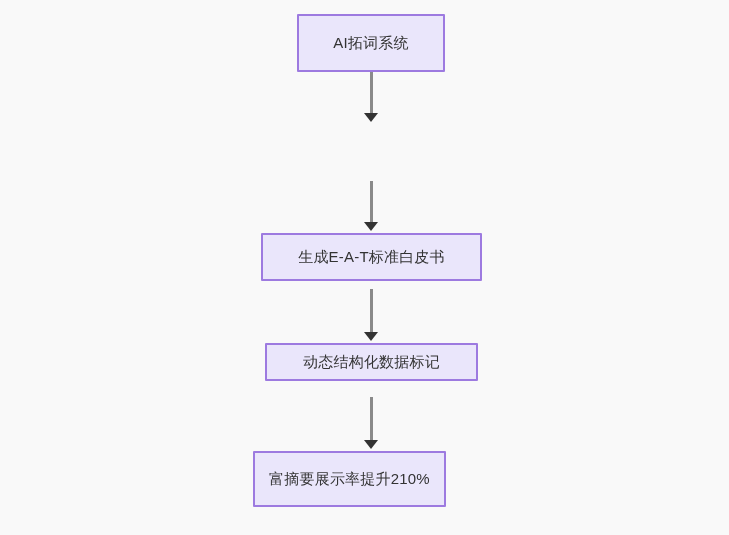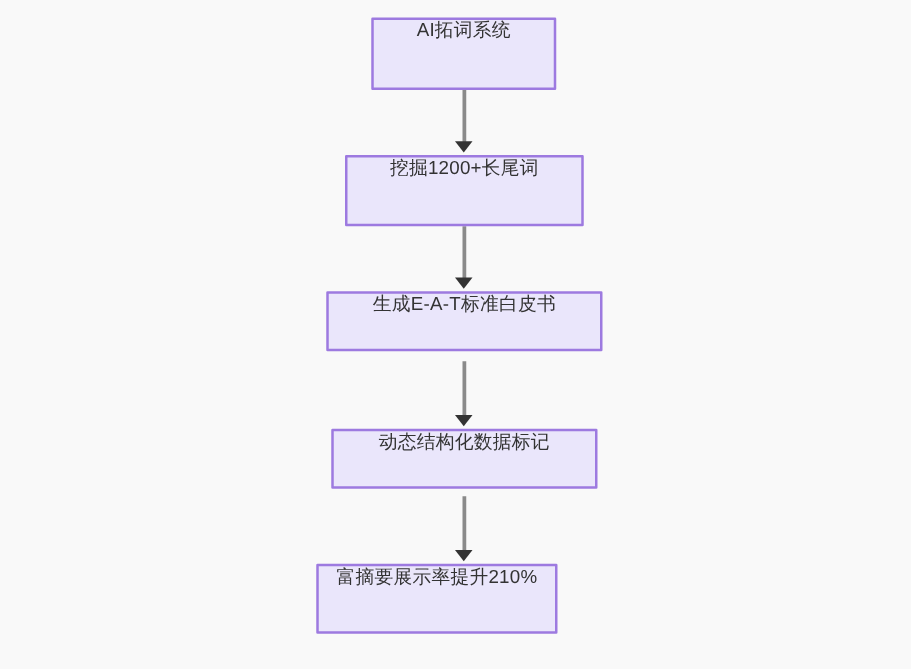--- a/index.html
+++ b/index.html
@@ -18,21 +18,21 @@
     width: 729px;
     height: 535px;
   }
   .node {
     position: absolute;
     box-sizing: border-box;
     background: #eae6fb;
     border: 2px solid #9d7ae0;
     border-radius: 1px;
     display: flex;
-    align-items: flex-start;
+    align-items: center;
     justify-content: center;
     color: #333333;
     font-size: 15px;
     line-height: 1.2;
     letter-spacing: 0.2px;
     white-space: nowrap;
     user-select: none;
   }
   .node-label {
     display: block;
@@ -66,29 +66,26 @@
   <div class="connector" style="left:370px; top:289px; height:45px;"></div>
   <div class="arrowhead" style="left:364px; top:332px;"></div>
 
   <div class="connector" style="left:370px; top:397px; height:45px;"></div>
   <div class="arrowhead" style="left:364px; top:440px;"></div>
 
   <div class="node" style="left:297px; top:14px; width:148px; height:58px;">
     <span class="node-label">AI拓词系统</span>
   </div>
 
-  <div class="node" style="left:276px; top:124px; width:191px; height:57px;">
-    <span class="node-label">挖掘1200+长尾词</span>
-  </div>
 
   <div class="node" style="left:261px; top:233px; width:221px; height:48px;">
     <span class="node-label">生成E-A-T标准白皮书</span>
   </div>
 
-  <div class="node" style="left:265px; top:343px; width:213px; height:48px;">
+  <div class="node" style="left:265px; top:343px; width:213px; height:38px;">
     <span class="node-label">动态结构化数据标记</span>
   </div>
 
   <div class="node" style="left:253px; top:451px; width:193px; height:56px;">
     <span class="node-label">富摘要展示率提升210%</span>
   </div>
 
 </div>
 
 </body></html>

